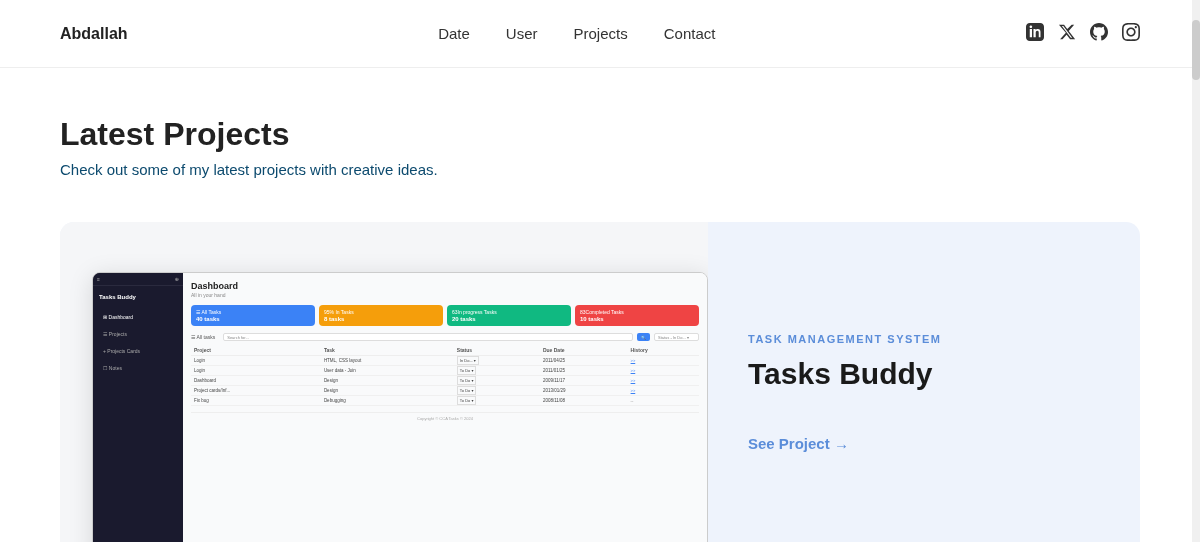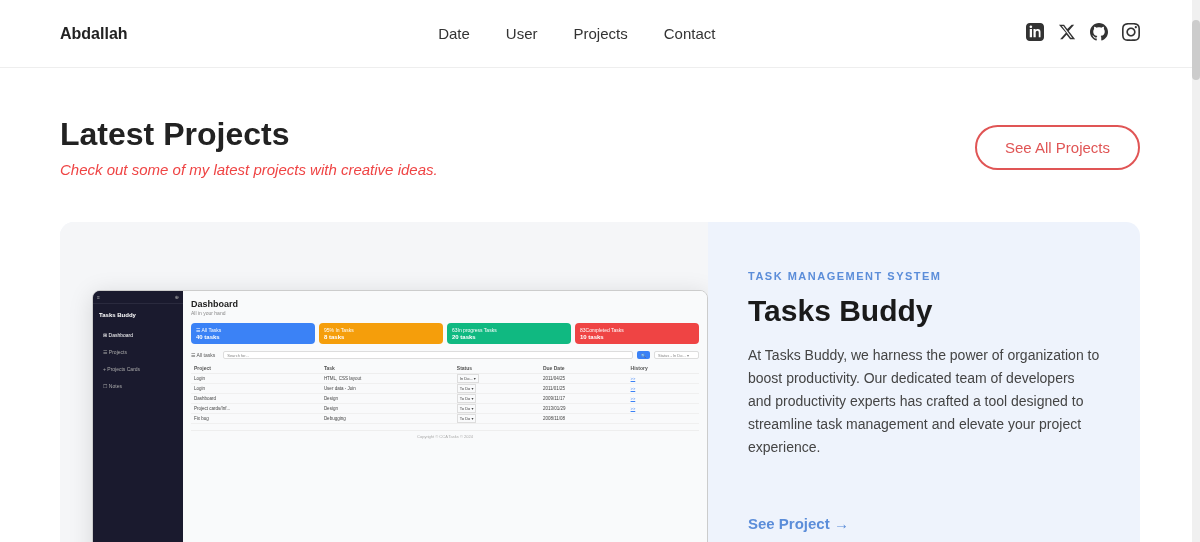--- a/index.html
+++ b/index.html
@@ -24,21 +24,21 @@
     .main { padding: 48px 60px 0 60px; }
 
     
     .projects-header {
       display: flex;
       justify-content: space-between;
       align-items: center;
       margin-bottom: 44px;
     }
     .projects-header-left h1 { font-size: 32px; font-weight: 700; margin-bottom: 8px; }
-    .projects-header-left p { font-size: 15px; color: #ef4444; font-style: italic; }
+    .projects-header-left p { font-size: 15px; color: #0c4a6e; }
     .see-all-btn {
       border: 2px solid #e05555;
       color: #e05555;
       background: transparent;
       padding: 12px 28px;
       border-radius: 50px;
       font-size: 15px;
       cursor: pointer;
       font-weight: 500;
       white-space: nowrap;
@@ -278,21 +278,20 @@
     </button>
   </div>
 </nav>
 
 <main class="main">
   <div class="projects-header">
     <div class="projects-header-left">
       <h1>Latest Projects</h1>
       <p>Check out some of my latest projects with creative ideas.</p>
     </div>
-    <button class="see-all-btn">See All Projects</button>
   </div>
 
   <div class="project-card">
 
     <div class="project-screenshot">
       <div class="mockup">
 
         <div class="mockup-sidebar">
           <div class="mockup-topbar" style="background:#1a1a2e; padding:3px 4px; display:flex; justify-content:space-between; margin:-8px -6px 8px -6px;">
             <span>≡</span>
@@ -384,21 +383,20 @@
             </tbody>
           </table>
           <div class="mockup-footer">Copyright © CCA Tasks © 2024</div>
         </div>
       </div>
     </div>
 
     <div class="project-info">
       <div class="project-category">TASK MANAGEMENT SYSTEM</div>
       <h2 class="project-title">Tasks Buddy</h2>
-      <p class="project-desc">At Tasks Buddy, we harness the power of organization to boost productivity. Our dedicated team of developers and productivity experts has crafted a tool designed to streamline task management and elevate your project experience.</p>
       <a class="project-link" href="#">See Project →</a>
     </div>
   </div>
 </main>
 
 <div class="scrollbar-hint">
   <div class="scrollbar-thumb"></div>
 </div>
 
 </body></html>

